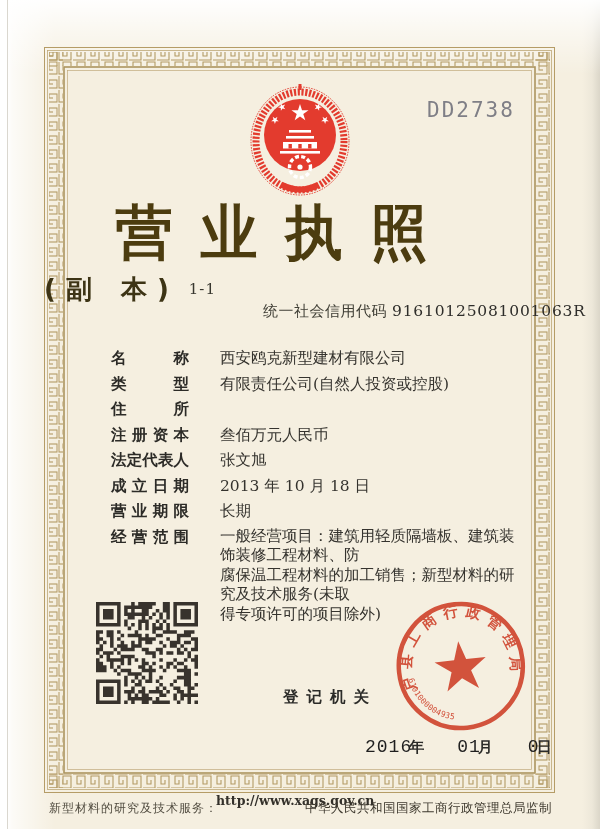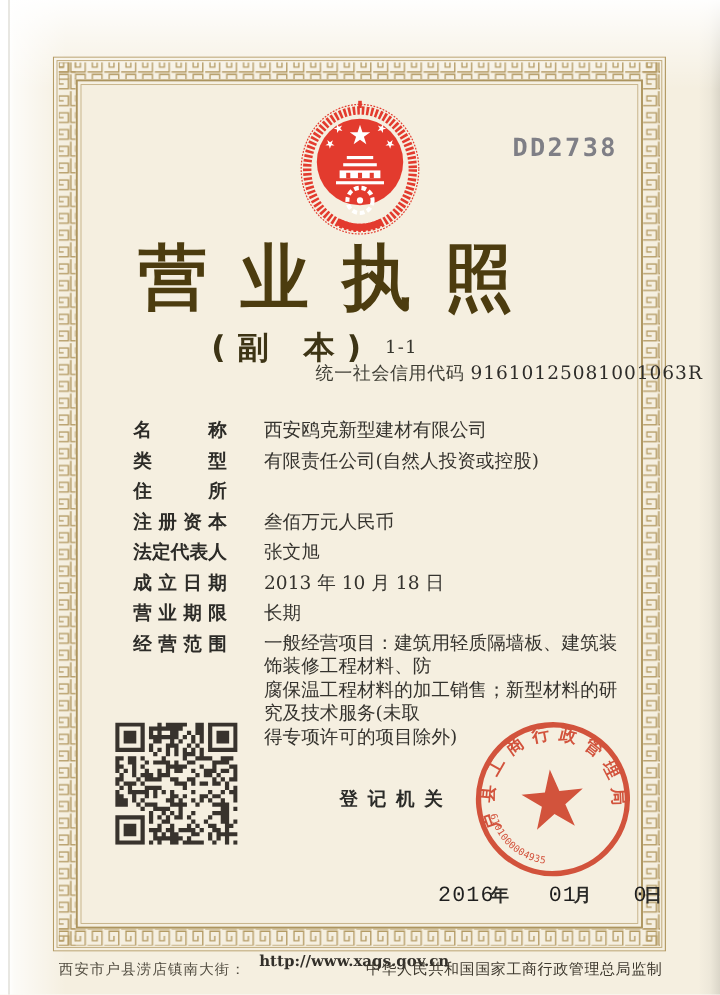--- a/index.html
+++ b/index.html
@@ -6,39 +6,39 @@
   body{width:600px;height:829px;font-family:"DejaVu Sans",sans-serif;background:#fff;overflow:hidden;}
   .scan{position:relative;width:600px;height:829px;
     background:
       linear-gradient(180deg, rgba(255,255,255,.96) 0%, rgba(255,255,255,.5) 4%, rgba(255,255,255,0) 9%),
       linear-gradient(90deg, #ffffff 0px, #ffffff 7px, rgba(255,255,255,.75) 12px, rgba(255,255,255,0) 55px),
       linear-gradient(270deg, rgba(150,148,140,.28) 0px, rgba(180,178,170,.12) 8px, rgba(180,178,170,0) 18px),
       #f5efe0;}
   .edge-left{position:absolute;left:7px;top:0;width:1px;height:829px;background:#dad7cf;}
   .frame{position:absolute;left:44px;top:47px;}
   .emblem{position:absolute;left:249px;top:83px;}
-  .serial{position:absolute;left:427px;top:111px;font-family:"DejaVu Sans Mono",monospace;
-    font-size:21px;font-weight:bold;color:#73737d;letter-spacing:2px;opacity:.9;}
+  .serial{position:absolute;left:427px;top:98px;font-family:"DejaVu Sans Mono",monospace;
+    font-size:21px;font-weight:normal;color:#73737d;letter-spacing:2px;opacity:.9;}
   .title{position:absolute;left:30px;top:194px;width:511px;text-align:center;
     font-size:57px;font-weight:800;color:#4c3c0f;letter-spacing:28px;line-height:76px;
     transform:scaleY(1.04);}
-  .subwrap{position:absolute;left:44px;top:272px;width:436px;text-align:center;white-space:nowrap;}
+  .subwrap{position:absolute;left:44px;top:272px;width:436px;white-space:nowrap;}
   .subtitle{font-size:26px;font-weight:700;color:#3d3415;letter-spacing:10px;}
   .pageno{font-family:"DejaVu Serif",serif;font-size:15px;color:#38372f;margin-left:10px;vertical-align:4px;letter-spacing:1px;}
   .creditline{position:absolute;left:263px;top:301px;white-space:nowrap;}
   .credit-label{font-size:15px;font-weight:400;color:#3f3e35;letter-spacing:.5px;}
   .credit-code{font-family:"DejaVu Serif",serif;font-size:15.5px;color:#2e2d2a;margin-left:5px;letter-spacing:.8px;}
   .fields{position:absolute;left:111px;top:348px;width:410px;}
   .row{display:flex;align-items:flex-start;min-height:25.5px;gap:16px;}
   .flabel{flex:0 0 78px;display:inline-block;width:78px;text-align:justify;text-align-last:justify;
     font-size:15.5px;font-weight:700;color:#2c2b27;line-height:21px;}
   .fvalue{margin-left:15px;font-family:"DejaVu Serif",serif;font-size:15.5px;color:#35332e;line-height:21px;white-space:nowrap;}
   .fvalue.wrap{white-space:normal;line-height:19.5px;width:312px;}
   .qr{position:absolute;left:96px;top:602px;}
-  .registry{position:absolute;left:283px;top:656px;font-size:15.5px;font-weight:700;color:#2b2b28;letter-spacing:8px;white-space:nowrap;}
+  .registry{position:absolute;left:283px;top:687px;font-size:15.5px;font-weight:700;color:#2b2b28;letter-spacing:8px;white-space:nowrap;}
   .stamp{position:absolute;left:388px;top:595px;mix-blend-mode:multiply;opacity:.93;transform:rotate(-6deg);}
   .dateline{position:absolute;left:352px;top:737px;display:flex;align-items:baseline;white-space:nowrap;}
   .d-num{font-family:Liberation Mono, monospace;font-size:18px;color:#1f1f1f;letter-spacing:1px;margin-right:-3px;margin-left:13px;}
   .d-unit{font-size:15px;font-weight:600;color:#2b2b28;}
   .gap1{width:20px;} .gap2{width:22px;}
   .f-left{position:absolute;left:49px;top:800px;font-size:12px;color:#514c40;letter-spacing:1px;}
   .f-url{position:absolute;left:216px;top:793px;font-family:"DejaVu Serif",serif;font-size:12.5px;font-weight:700;color:#33302a;text-align:center;}
   .f-right{position:absolute;right:48px;top:800px;font-size:12.5px;color:#3e392e;letter-spacing:.5px;}
 </style>
 </head>
@@ -161,16 +161,16 @@
     <span class="d-num">2016</span>
     <span class="d-unit">年</span>
     <span class="gap1"></span>
     <span class="d-num">01</span>
     <span class="d-unit">月</span>
     <span class="gap2"></span>
     <span class="d-num">0</span>
     <span class="d-unit">日</span>
   </div>
 
-  <div class="f-left">西安市户县涝店镇南大街：</div>
+  <div class="f-left">新型材料的研究及技术服务：</div>
   <div class="f-url">http://www.xags.gov.cn</div>
   <div class="f-right">中华人民共和国国家工商行政管理总局监制</div>
 </div>
 
 </body></html>

